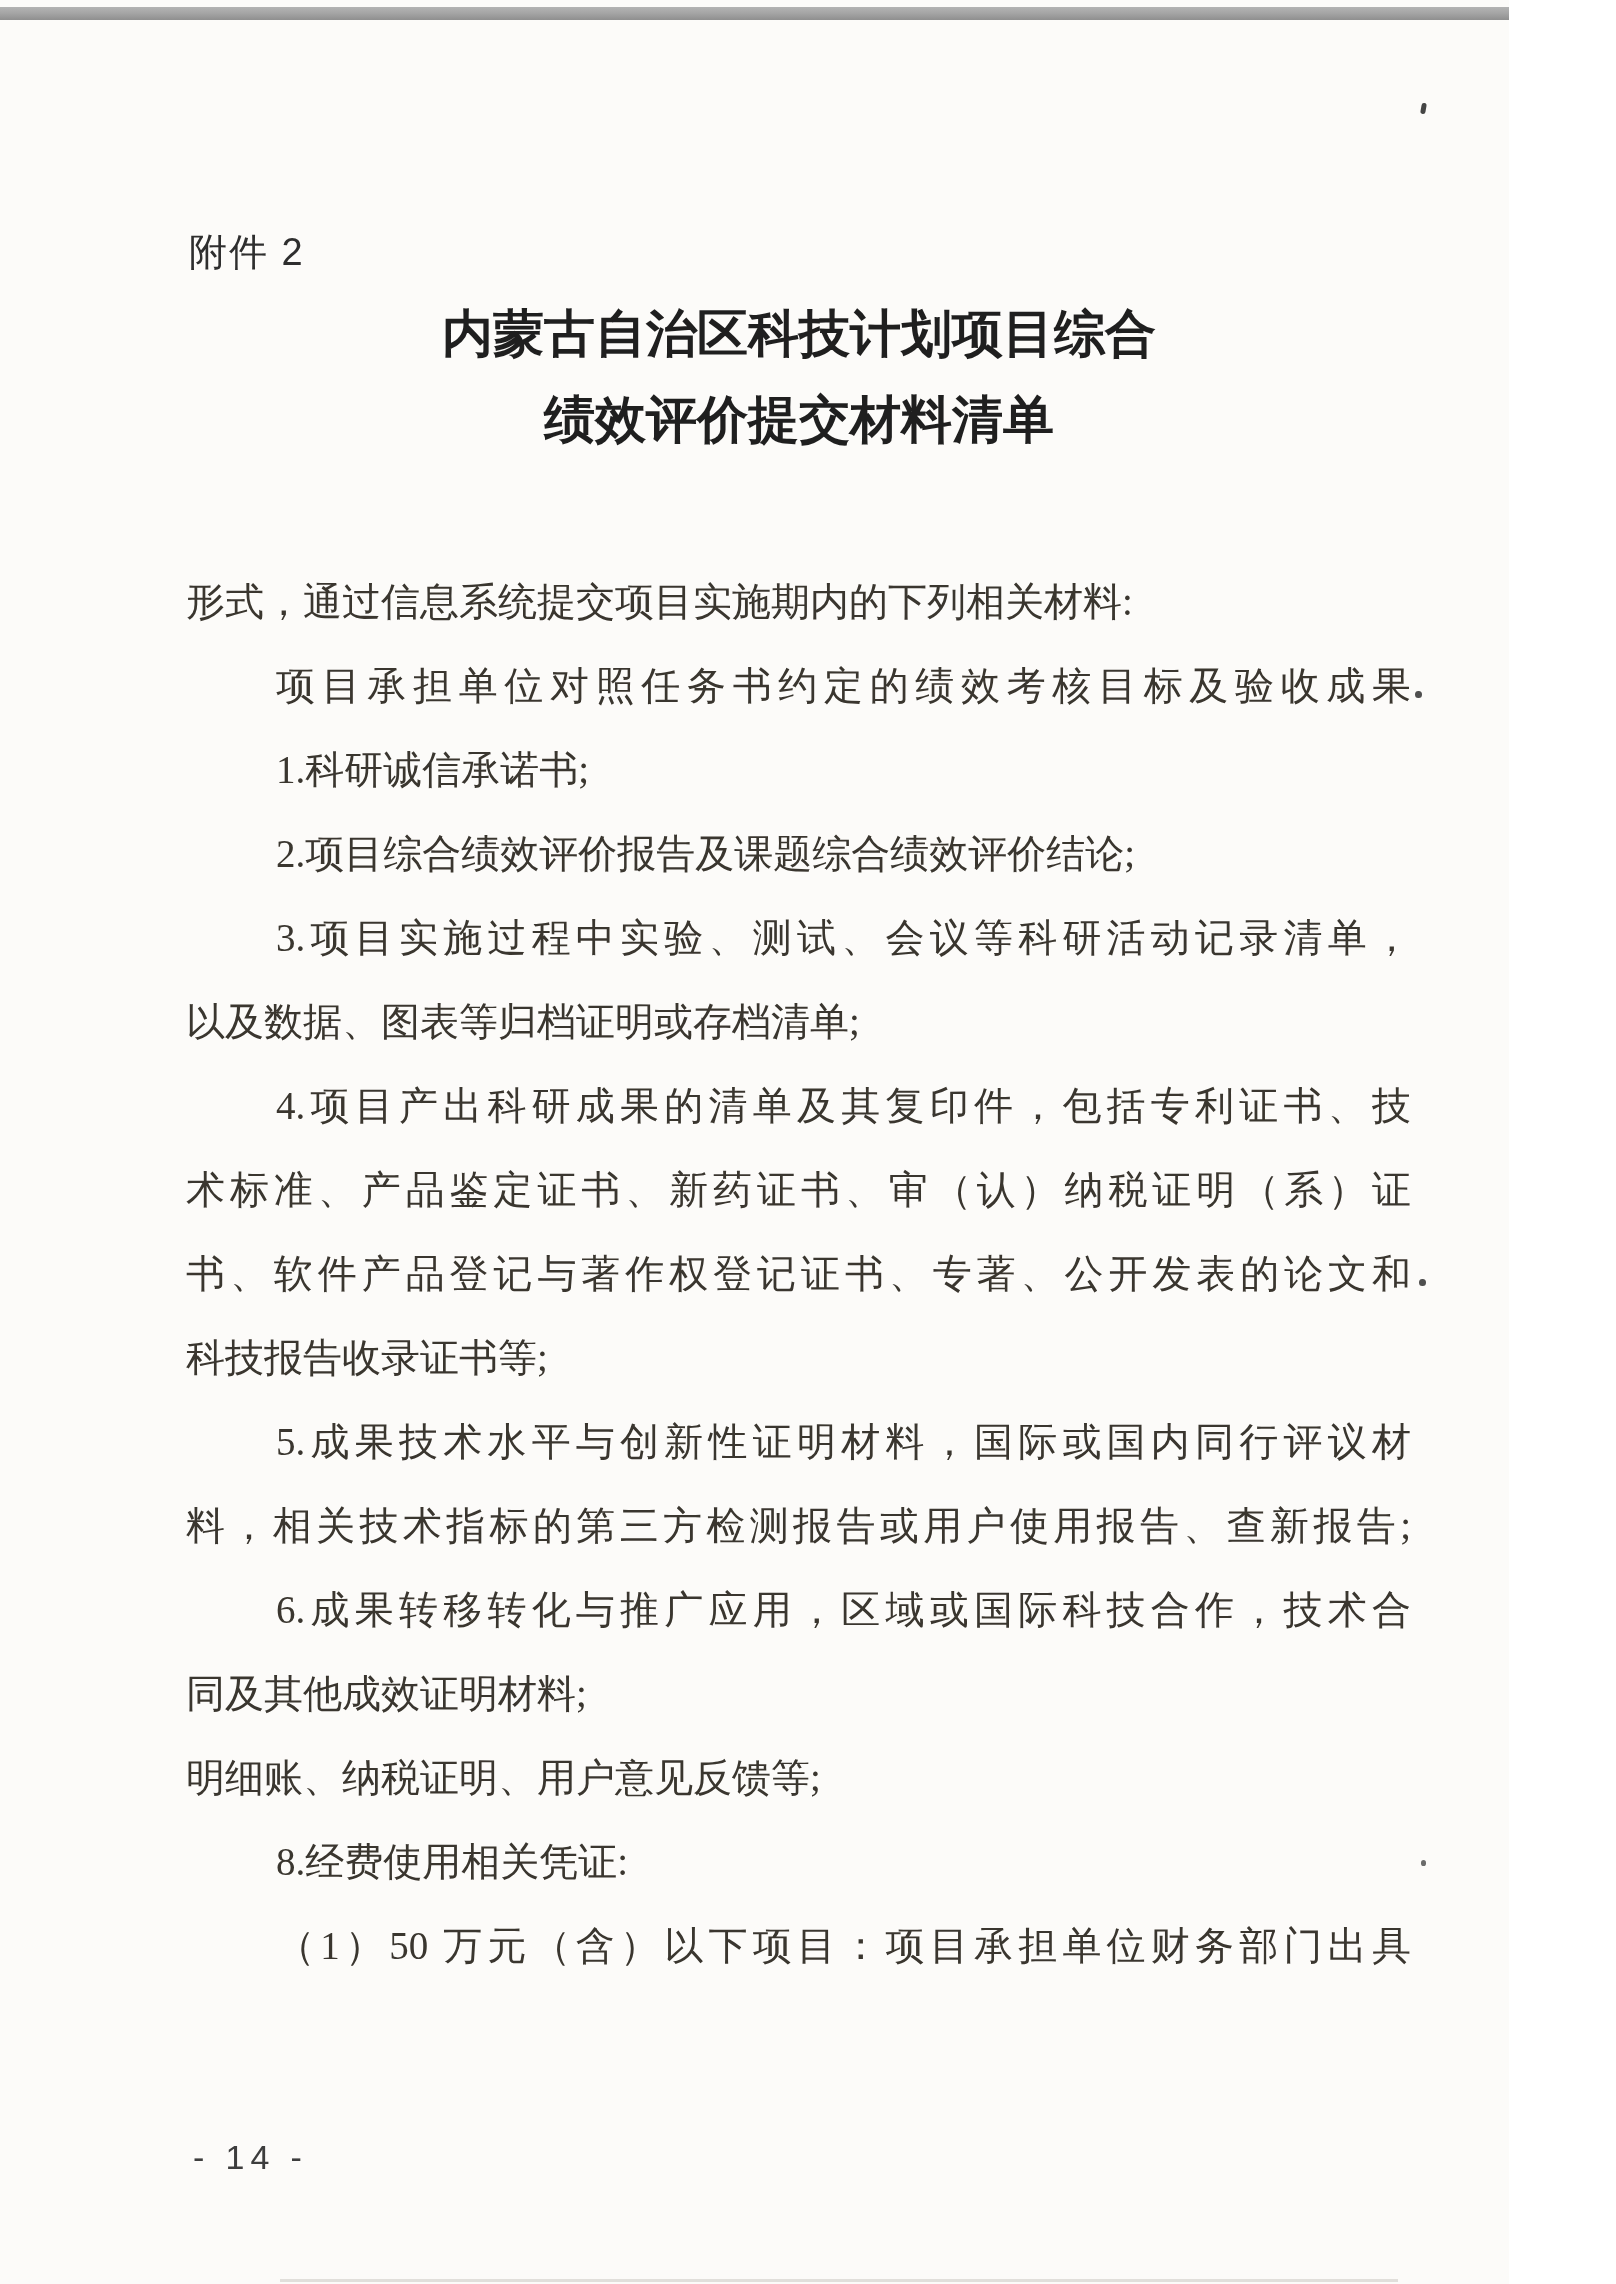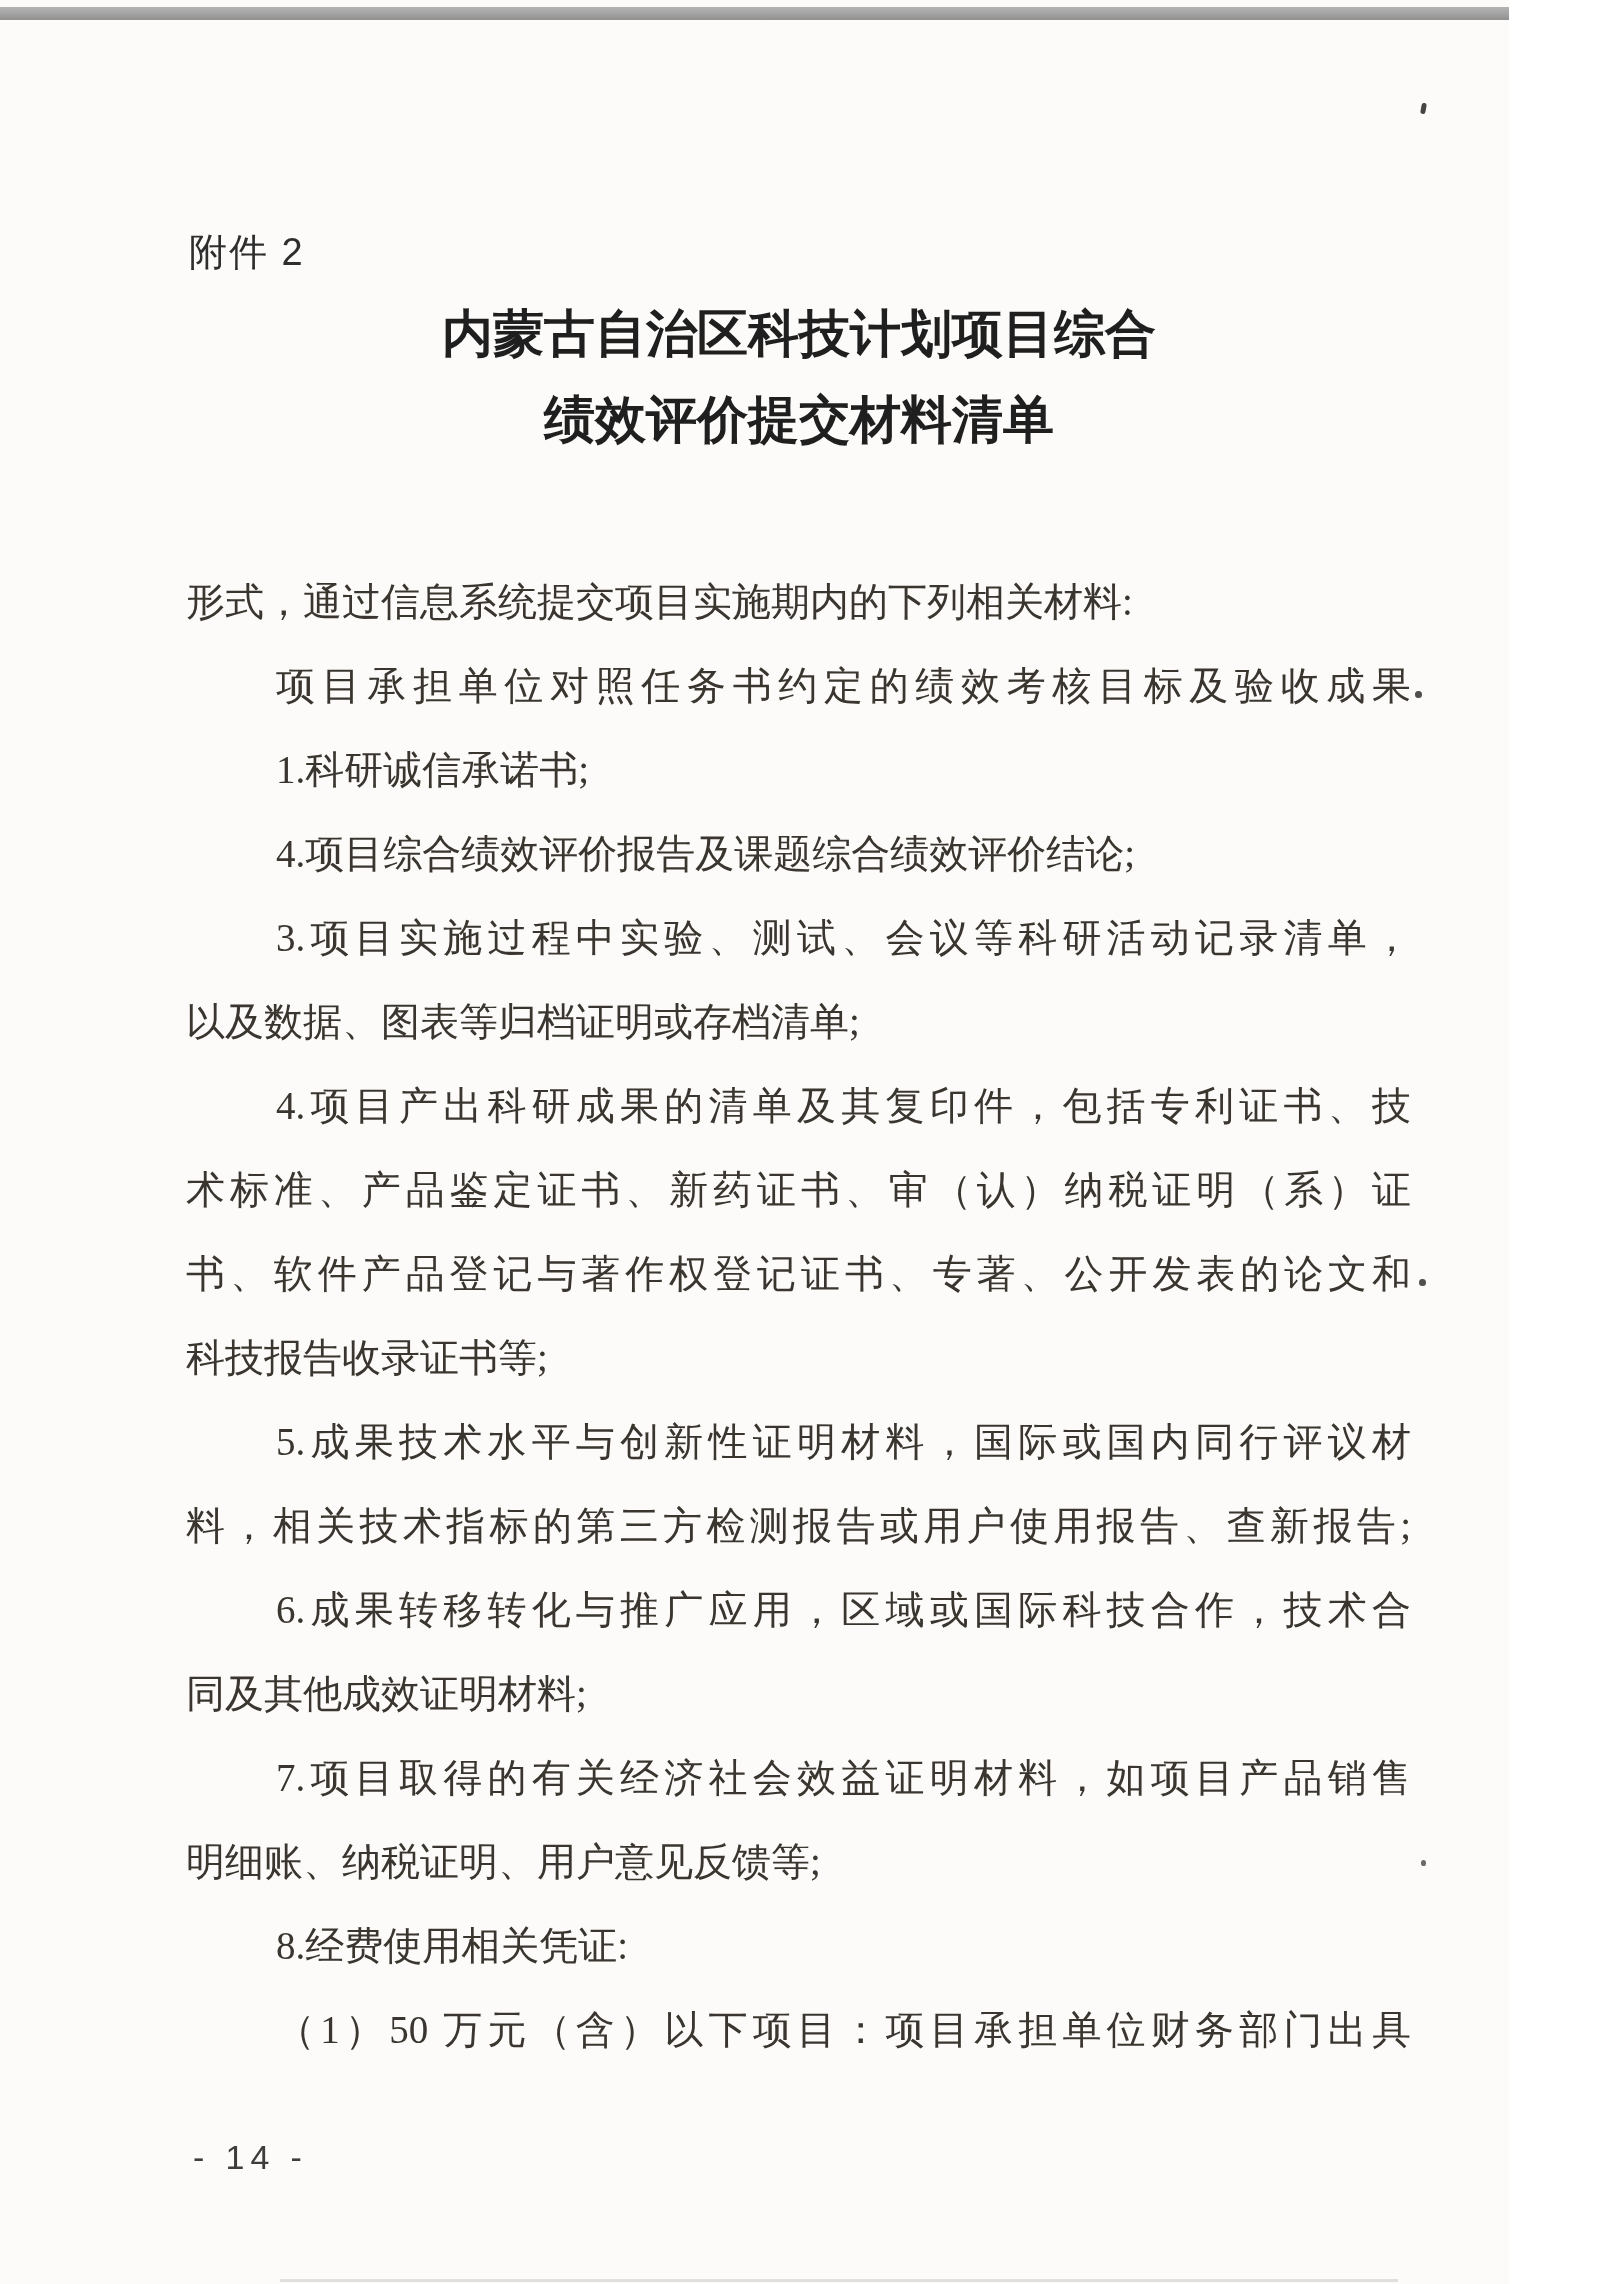--- a/index.html
+++ b/index.html
@@ -124,32 +124,31 @@
   <div class="doc-title">
     <div>内蒙古自治区科技计划项目综合</div>
     <div>绩效评价提交材料清单</div>
   </div>
 
   <div class="doc-body">
 
   <div class="line">形式，通过信息系统提交项目实施期内的下列相关材料:</div>
       <div class="line indent justify">项目承担单位对照任务书约定的绩效考核目标及验收成果</div>
       <div class="line indent">1.科研诚信承诺书;</div>
-      <div class="line indent">4.项目综合绩效评价报告及课题综合绩效评价结论;</div>
+      <div class="line indent">2.项目综合绩效评价报告及课题综合绩效评价结论;</div>
       <div class="line indent justify">3.项目实施过程中实验、测试、会议等科研活动记录清单，</div>
       <div class="line">以及数据、图表等归档证明或存档清单;</div>
       <div class="line indent justify">4.项目产出科研成果的清单及其复印件，包括专利证书、技</div>
       <div class="line justify">术标准、产品鉴定证书、新药证书、审（认）纳税证明（系）证</div>
       <div class="line justify">书、软件产品登记与著作权登记证书、专著、公开发表的论文和</div>
       <div class="line">科技报告收录证书等;</div>
       <div class="line indent justify">5.成果技术水平与创新性证明材料，国际或国内同行评议材</div>
       <div class="line justify">料，相关技术指标的第三方检测报告或用户使用报告、查新报告;</div>
       <div class="line indent justify">6.成果转移转化与推广应用，区域或国际科技合作，技术合</div>
       <div class="line">同及其他成效证明材料;</div>
-      <div class="line indent justify">7.项目取得的有关经济社会效益证明材料，如项目产品销售</div>
       <div class="line">明细账、纳税证明、用户意见反馈等;</div>
       <div class="line indent">8.经费使用相关凭证:</div>
       <div class="line indent justify">（1）50 万元（含）以下项目：项目承担单位财务部门出具</div>
     </div>
 
   <div class="page-number">- 14 -</div>
 
 </div>
 
 

